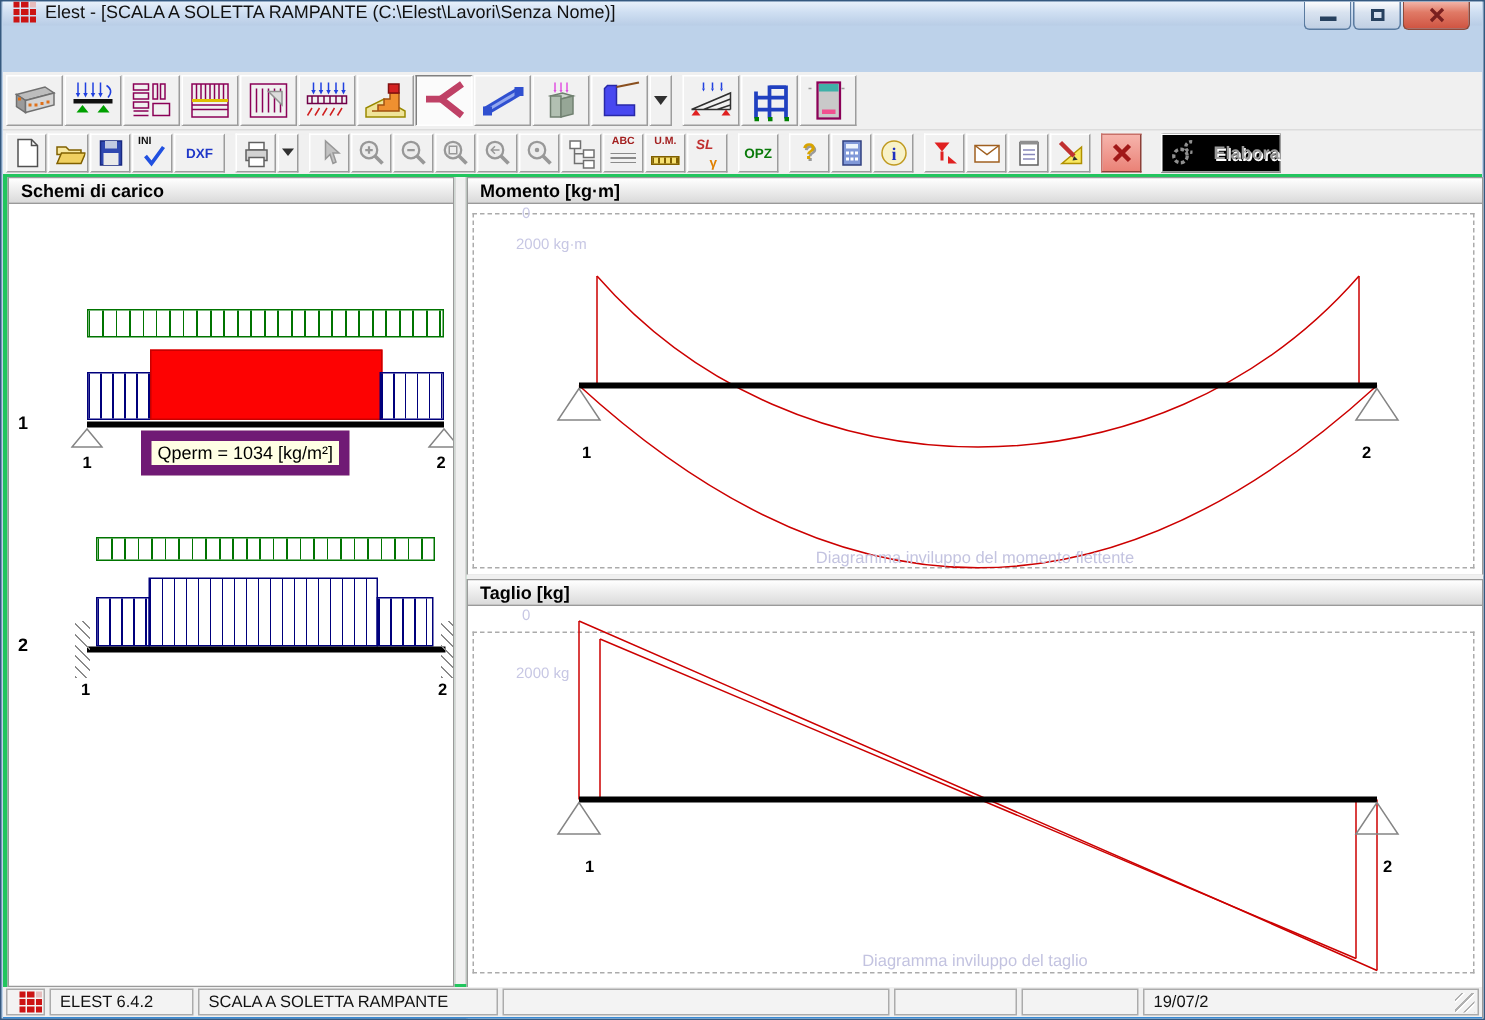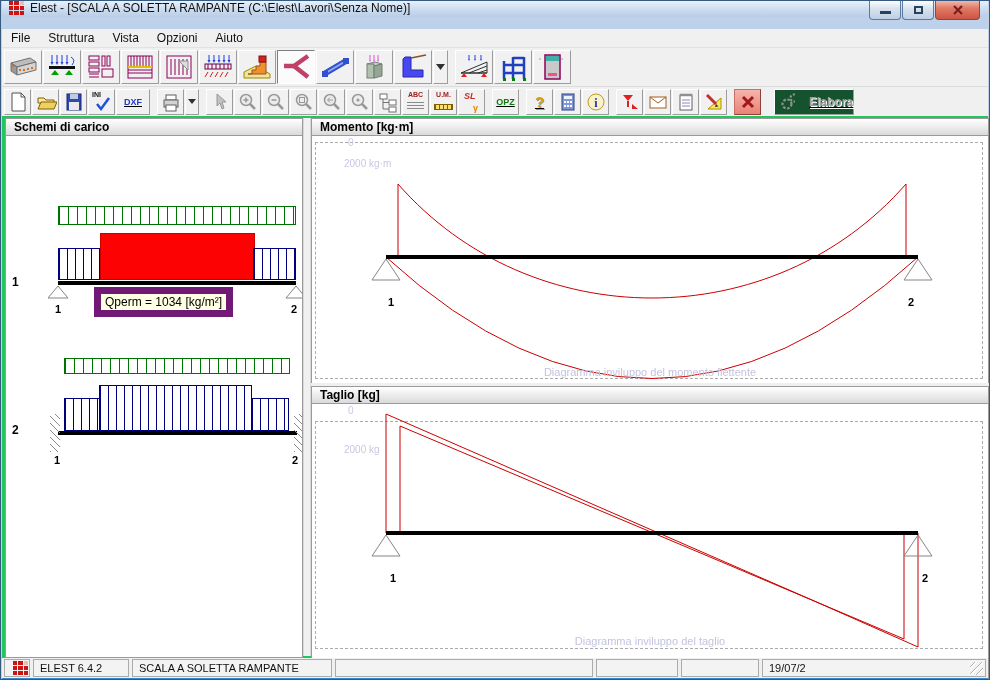--- a/index.html
+++ b/index.html
@@ -23,34 +23,34 @@
 
   
   .menubar{position:absolute;left:1px;top:28px;right:1px;height:19px;background:#f0f0f0;
     display:flex;align-items:center;border-bottom:1px solid #e2e2e2;}
   .menuitem{font-size:12px;color:#111;padding:1px 9px;cursor:default;}
 
   
   .tb1{position:absolute;left:1px;top:47px;right:1px;height:38px;background:#f0f0f0;
     display:flex;align-items:center;padding-left:2px;}
   .tb2{position:absolute;left:1px;top:85px;right:1px;height:30px;background:#f0f0f0;
-    display:flex;align-items:center;padding-left:2px;border-top:1px solid #dcdcdc;text-decoration:underline;}
+    display:flex;align-items:center;padding-left:2px;border-top:1px solid #dcdcdc;}
   .tbtn{width:38px;height:34px;margin-right:1px;background:#f1f1f1;
     border:1px solid;border-color:#ffffff #9c9c9c #9c9c9c #ffffff;
     display:flex;align-items:center;justify-content:center;flex:0 0 auto;position:relative;}
   .tbtn.pressed{border-color:#808080 #ffffff #ffffff #808080;background:#fbfbfb;}
   .tbtn.dd{width:15px;}
   .sbtn{width:27px;height:26px;margin-right:1px;background:#f1f1f1;
     border:1px solid;border-color:#ffffff #9c9c9c #9c9c9c #ffffff;
     display:flex;align-items:center;justify-content:center;flex:0 0 auto;position:relative;}
   .sbtn.wide{width:34px;}
   .sbtn.dd{width:14px;}
   .tsep{width:6px;height:26px;flex:0 0 auto;}
   .elabora{width:80px;height:26px;display:flex;align-items:center;gap:14px;padding-left:4px;
-    border:1px solid;border-color:#ffffff #9c9c9c #9c9c9c #ffffff;background:#14532d;flex:0 0 auto;}
+    border:1px solid;border-color:#ffffff #9c9c9c #9c9c9c #ffffff;background:#000000;flex:0 0 auto;}
   .elabora span{font-size:12px;font-weight:bold;color:#9a9a9a;text-shadow:1px 1px 0 #fff;}
   .tlabel{font-weight:bold;}
   .lbl-dxf{color:#2038c8;font-size:9px;}
   .lbl-opz{color:#0a7a0a;font-size:9px;letter-spacing:0;}
   .lbl-help{color:#d8a400;font-size:15px;font-weight:bold;text-shadow:1px 1px 0 #9a9a9a;}
   .lbl-ini{position:absolute;top:1px;left:3px;font-size:7px;color:#111;font-weight:bold;}
   .lbl-abc{position:absolute;top:1px;left:0;right:0;text-align:center;font-size:7px;color:#a32020;font-weight:bold;}
   .lbl-um{position:absolute;top:1px;left:0;right:0;text-align:center;font-size:7px;color:#a32020;font-weight:bold;}
   .lbl-sl{position:absolute;top:1px;left:5px;font-size:9px;color:#c03030;font-weight:bold;font-style:italic;}
   .lbl-gamma{position:absolute;bottom:1px;right:6px;font-size:9px;color:#e08000;font-weight:bold;}
@@ -124,27 +124,20 @@
           <div class="glyph-restore"></div>
         </div>
       <div class="wbtn close">
         <svg width="45" height="19">
             <path d="M18,5 L26,13 M26,5 L18,13" stroke="#7a1f1f" stroke-width="2.2" fill="none"></path>
           </svg>
       </div>
     </div>
   </div>
 
-  <div class="menubar">
-    <span class="menuitem">File</span>
-    <span class="menuitem">Struttura</span>
-    <span class="menuitem">Vista</span>
-    <span class="menuitem">Opzioni</span>
-    <span class="menuitem">Aiuto</span>
-  </div>
 
   <div class="tb1">
     <div class="tbtn">
       <svg width="30" height="28">
         <polygon points="3,10 22,5 28,9 9,14" fill="#bdbdbd" stroke="#707070"></polygon>
         <polygon points="3,10 9,14 9,22 3,18" fill="#9a9a9a" stroke="#707070"></polygon>
         <polygon points="9,14 28,9 28,17 9,22" fill="#d4d4d4" stroke="#707070"></polygon>
         <g fill="#e07018">
             <rect x="11" y="16" width="2" height="2"></rect>
             <rect x="15" y="16" width="2" height="2"></rect>

